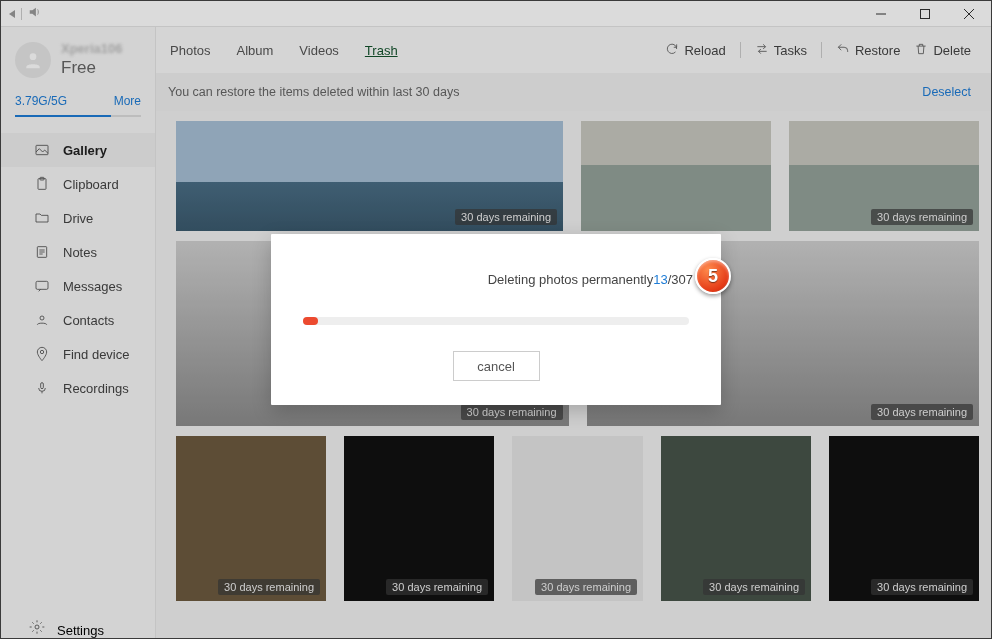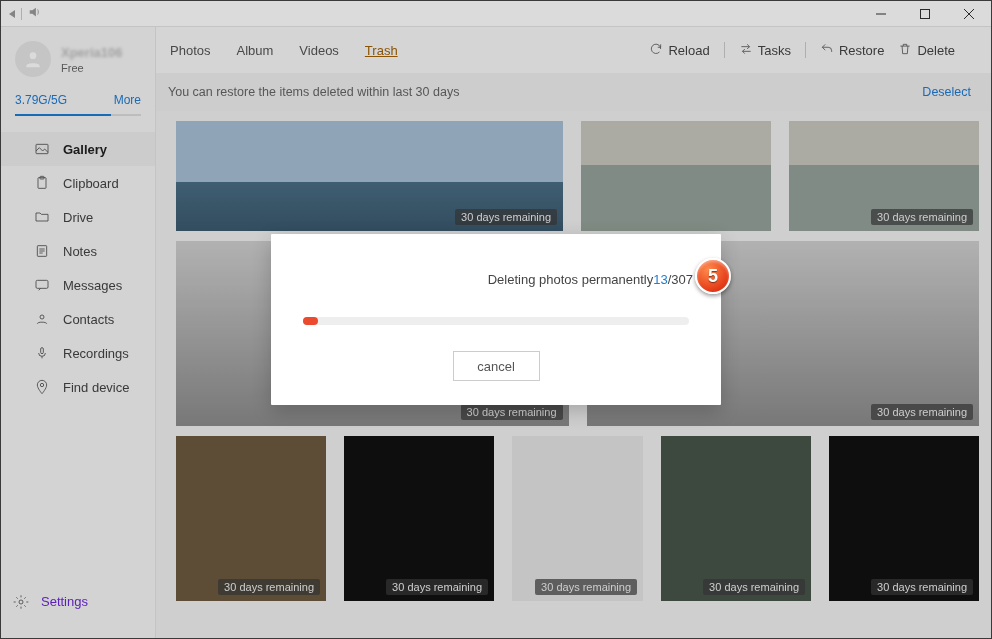--- a/index.html
+++ b/index.html
@@ -14,40 +14,40 @@
   .win-btn { width:44px; height:100%; display:flex; align-items:center; justify-content:center; }
   .win-btn svg { width:10px; height:10px; stroke:#333; stroke-width:1; fill:none; }
 
   .body { flex:1; display:flex; min-height:0; }
   .sidebar { width:155px; background:#f6f6f6; border-right:1px solid #e5e5e5; display:flex; flex-direction:column; padding-top:6px; }
   .profile { display:flex; align-items:center; gap:10px; padding:8px 14px 6px 14px; }
   .avatar { width:36px; height:36px; border-radius:50%; background:#e6e6e6; display:flex; align-items:center; justify-content:center; }
   .avatar svg { width:20px; height:20px; fill:#fff; }
   .profile-text { display:flex; flex-direction:column; gap:2px; }
   .profile-name { color:#bdbdbd; font-size:13px; font-weight:600; filter: blur(1.5px); }
-  .profile-tier { color:#666; font-size:11px; }
+  .profile-tier { color:#666; font-size:17px; }
   .storage-row { display:flex; align-items:center; justify-content:space-between; padding:10px 14px 4px 14px; font-size:12px; }
   .storage-usage { color:#1e7cd6; }
   .storage-more { color:#1e7cd6; cursor:pointer; }
   .storage-bar { height:2px; background:#dcdcdc; margin:3px 14px 16px 14px; position:relative; }
   .storage-fill { position:absolute; left:0; top:0; height:100%; background:#1e7cd6; }
 
   .nav-item { display:flex; align-items:center; gap:12px; height:34px; padding-left:32px; color:#444; cursor:pointer; }
   .nav-item.active { background:#eeeeee; font-weight:700; color:#222; }
   .nav-item .icon { width:18px; display:flex; align-items:center; justify-content:center; }
   .nav-item .icon svg { width:16px; height:16px; stroke:#555; fill:none; stroke-width:1.3; }
   .nav-spacer { flex:1; }
-  .settings-row { display:flex; align-items:flex-start; gap:12px; height:44px; padding-left:12px; color:#6d28d9; cursor:pointer; }
+  .settings-row { display:flex; align-items:flex-end; gap:12px; height:44px; padding-left:28px; color:#000000; cursor:pointer; }
   .settings-row .icon svg { width:16px; height:16px; stroke:#555; fill:none; stroke-width:1.3; }
 
   .main { flex:1; display:flex; flex-direction:column; background:#f2f2f2; min-width:0; }
-  .header { height:46px; display:flex; align-items:center; justify-content:space-between; padding:0 36px 0 12px; background:#f9f9f9; }
+  .header { height:46px; display:flex; align-items:center; justify-content:space-between; padding:0 20px 0 12px; background:#f9f9f9; }
   .tabs { display:flex; gap:22px; }
   .tab { color:#555; padding:6px 2px; cursor:pointer; }
-  .tab.active { color:#a16207;text-decoration:underline; }
+  .tab.active { color:#14532d;text-decoration:underline; }
   .actions { display:flex; gap:14px; color:#444; }
   .action { display:flex; align-items:center; gap:5px; cursor:pointer; }
   .action svg { width:14px; height:14px; stroke:#555; fill:none; stroke-width:1.4; }
   .action-sep { width:1px; height:16px; background:#ccc; }
 
   .notice { height:38px; background:#efefef; display:flex; align-items:center; padding:0 20px 0 12px; gap:28px; }
   .notice-text { color:#666; font-size:12.5px; }
   .extend-btn { background:#b98c24; color:#fff; border:none; height:26px; padding:0 12px; font-size:12.5px; cursor:pointer; }
   .deselect { margin-left:auto; color:#1e7cd6; font-size:12.5px; cursor:pointer; }
 
@@ -190,34 +190,34 @@
             <svg viewBox="0 0 24 24">
               <circle cx="12" cy="9" r="3"></circle>
               <path d="M5 19c0-3 14-3 14 0"></path>
             </svg>
           </span>
         <span>Contacts</span>
       </div>
       <div class="nav-item">
         <span class="icon">
             <svg viewBox="0 0 24 24">
+              <path d="M12 2a7 7 0 017 7c0 5-7 13-7 13S5 14 5 9a7 7 0 017-7z"></path>
+              <circle cx="12" cy="9" r="2.5"></circle>
+            </svg>
+          </span>
+        <span>Find device</span>
+      </div>
+      <div class="nav-item">
+        <span class="icon">
+            <svg viewBox="0 0 24 24">
               <rect x="10" y="4" width="4" height="9" rx="2"></rect>
               <path d="M7 12a5 5 0 0010 0M12 17v3"></path>
             </svg>
           </span>
         <span>Recordings</span>
-      </div>
-      <div class="nav-item">
-        <span class="icon">
-            <svg viewBox="0 0 24 24">
-              <path d="M12 2a7 7 0 017 7c0 5-7 13-7 13S5 14 5 9a7 7 0 017-7z"></path>
-              <circle cx="12" cy="9" r="2.5"></circle>
-            </svg>
-          </span>
-        <span>Find device</span>
       </div>
 
       <div class="nav-spacer"></div>
 
       <div class="settings-row">
         <span class="icon"><svg viewBox="0 0 24 24">
               <circle cx="12" cy="12" r="3"></circle>
               <path d="M12 2v3M12 19v3M4 12H1M23 12h-3M5 5l2 2M17 17l2 2M19 5l-2 2M7 17l-2 2"></path>
             </svg></span>
         <span>Settings</span>

